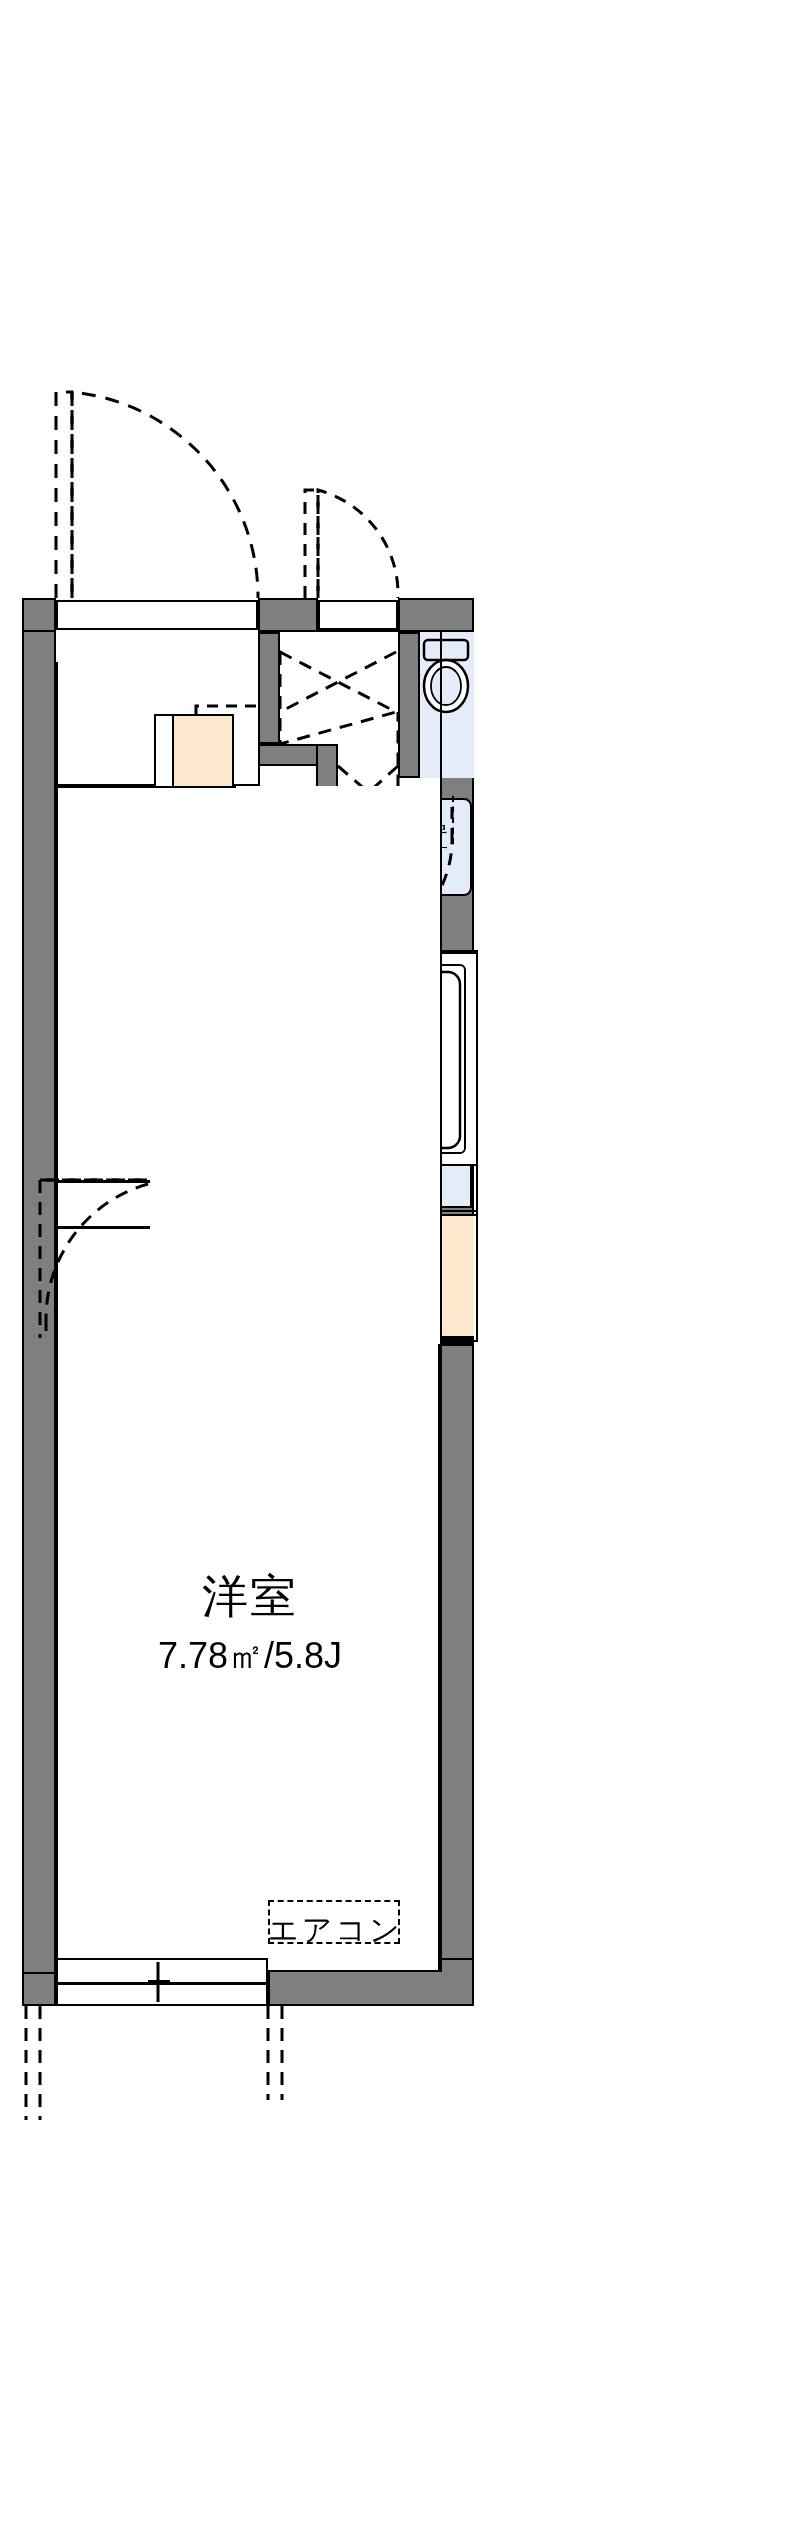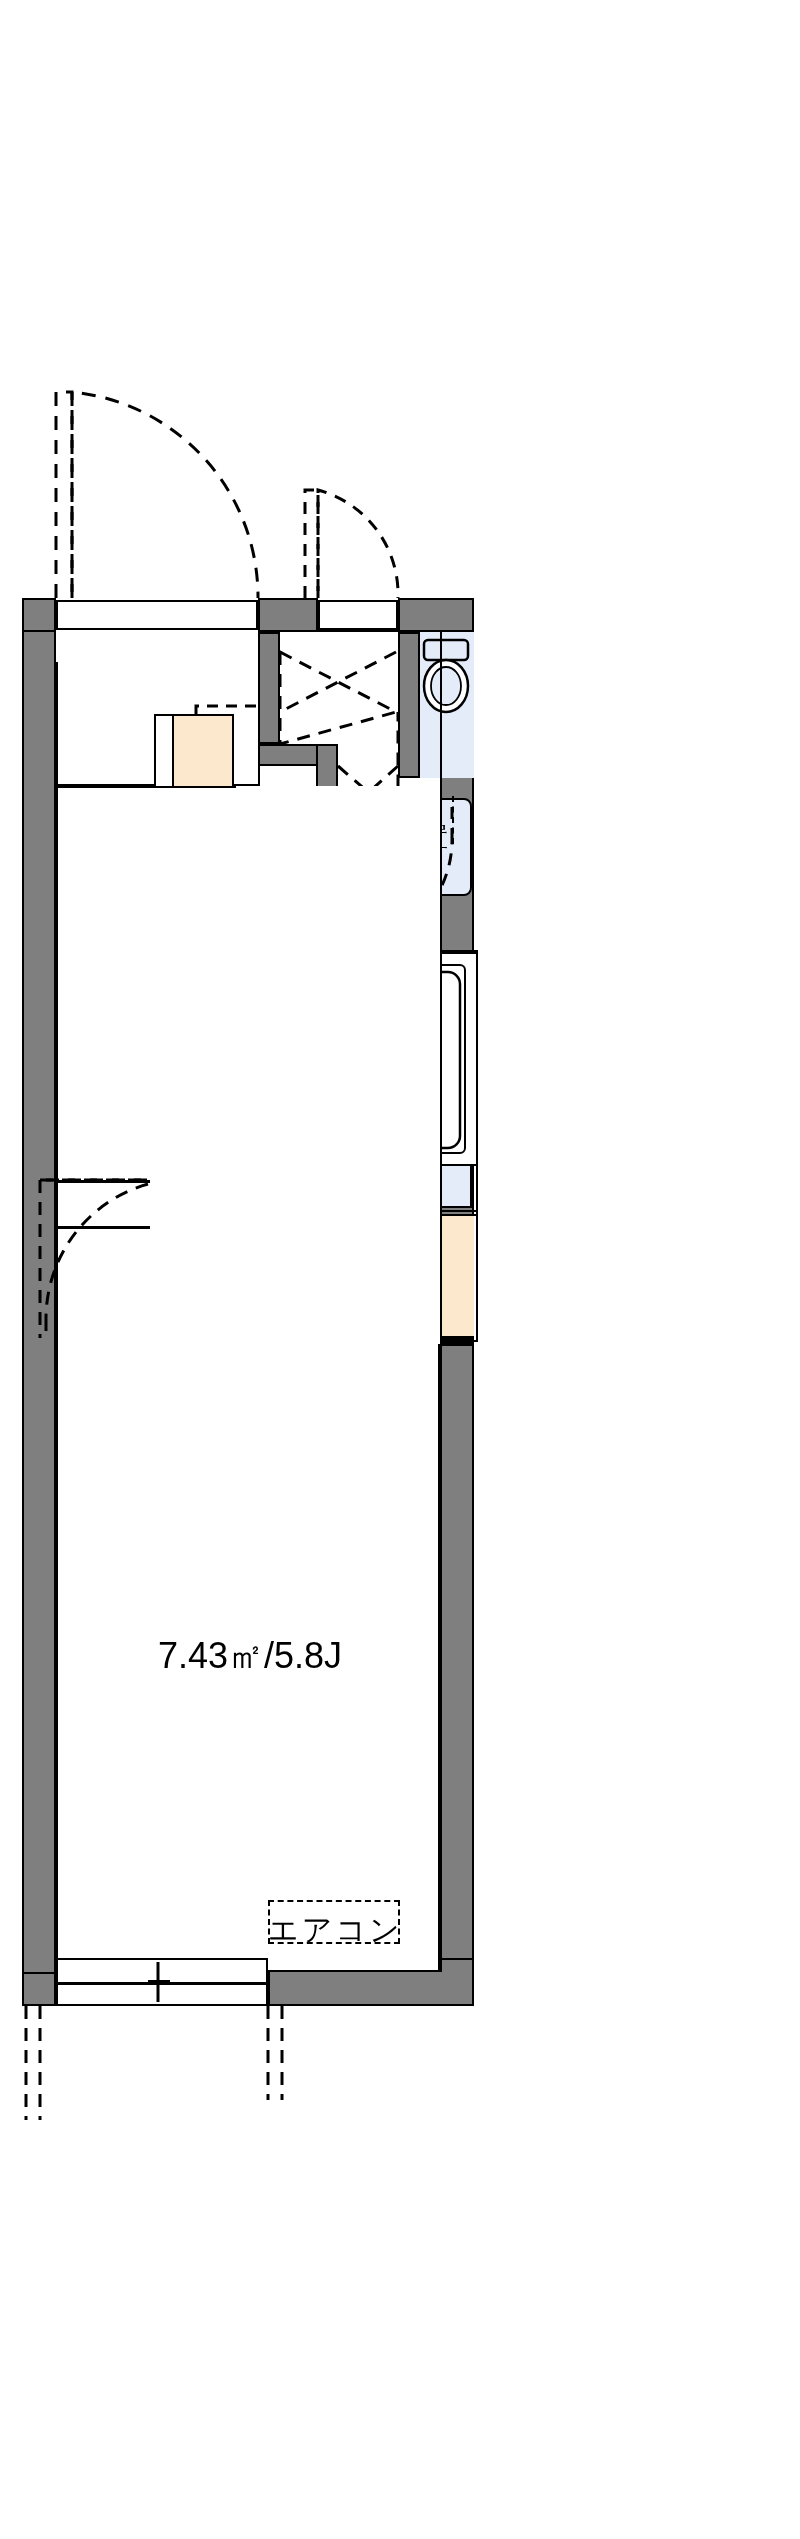--- a/index.html
+++ b/index.html
@@ -171,21 +171,22 @@
   <div class="line-h" style="left:56px;top:786px;width:180px;"></div>
 
   <svg style="left:0;top:0;width:800px;height:1500px;">
     <path d="M 148 1184 A 140 140 0 0 0 46 1318" fill="none" stroke="#000" stroke-width="3" stroke-dasharray="13,9"></path>
     <path d="M 46 1318 L 46 1338 M 46 1180 L 148 1180 L 148 1184" fill="none" stroke="#000" stroke-width="3" stroke-dasharray="13,9"></path>
     <path d="M 40 1180 L 40 1338 M 40 1180 L 148 1180" fill="none" stroke="#000" stroke-width="3" stroke-dasharray="13,9"></path>
   </svg>
   <div class="line-h" style="left:56px;top:1180px;width:94px;height:3px;"></div>
   <div class="line-h" style="left:56px;top:1226px;width:94px;height:3px;"></div>
 
-  <div class="label lbl-area" style="left:140px;top:1632px;width:220px;text-align:center;font-size:36px;">7.43㎡/5.8J</div>
+  <div class="label lbl-room" style="left:180px;top:1566px;width:140px;text-align:center;font-size:46px;">洋室</div>
+  <div class="label lbl-area" style="left:140px;top:1632px;width:220px;text-align:center;font-size:36px;">7.78㎡/5.8J</div>
 
   <div class="dash-box" style="left:268px;top:1900px;width:132px;height:44px;"></div>
   <div class="label lbl-ac" style="left:268px;top:1910px;width:132px;text-align:center;">エアコン</div>
 
   <div class="wall-thin" style="left:56px;top:1958px;width:212px;height:48px;"></div>
   <div class="line-h" style="left:56px;top:1982px;width:212px;height:3px;"></div>
   <svg style="left:0;top:0;width:800px;height:2100px;">
     <line x1="158" y1="1962" x2="158" y2="2002" stroke="#000" stroke-width="3"></line>
     <line x1="148" y1="1982" x2="170" y2="1982" stroke="#000" stroke-width="4"></line>
   </svg>

